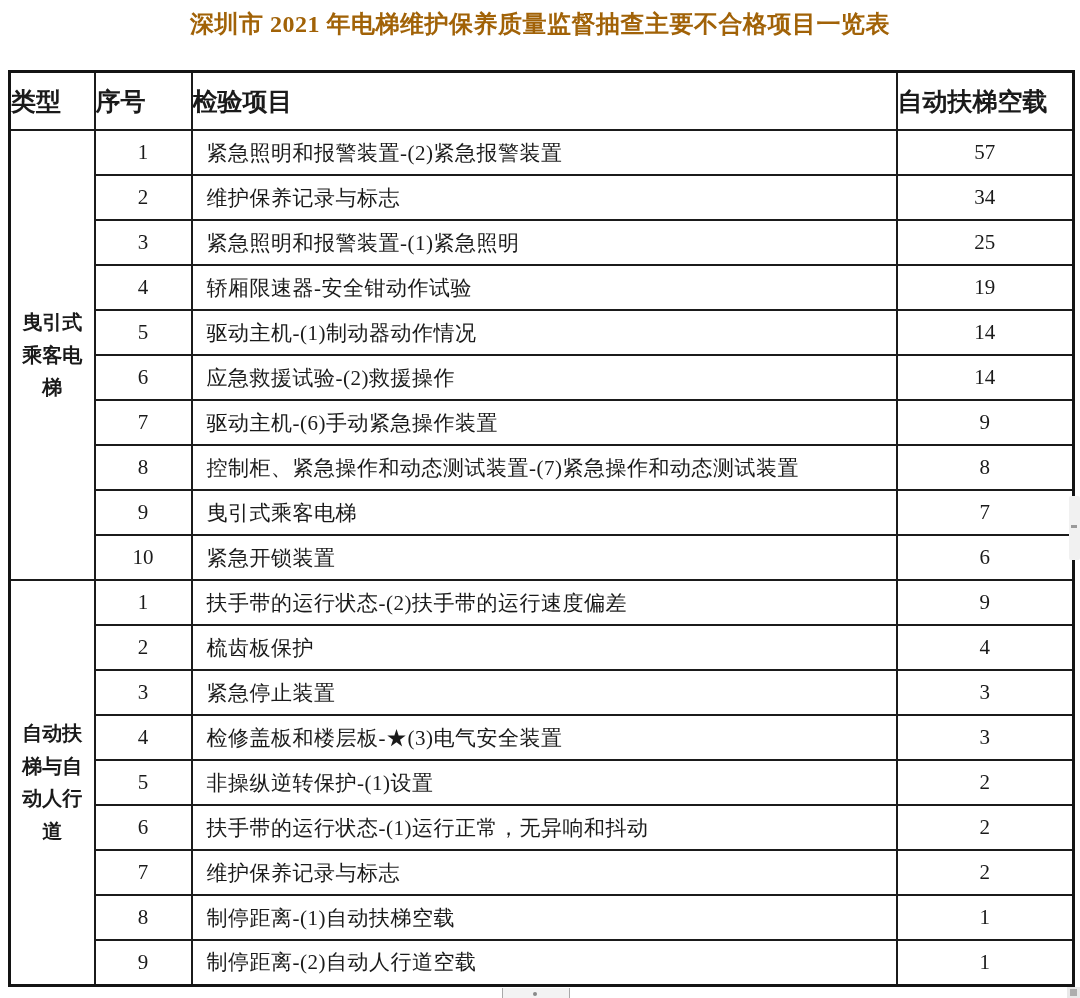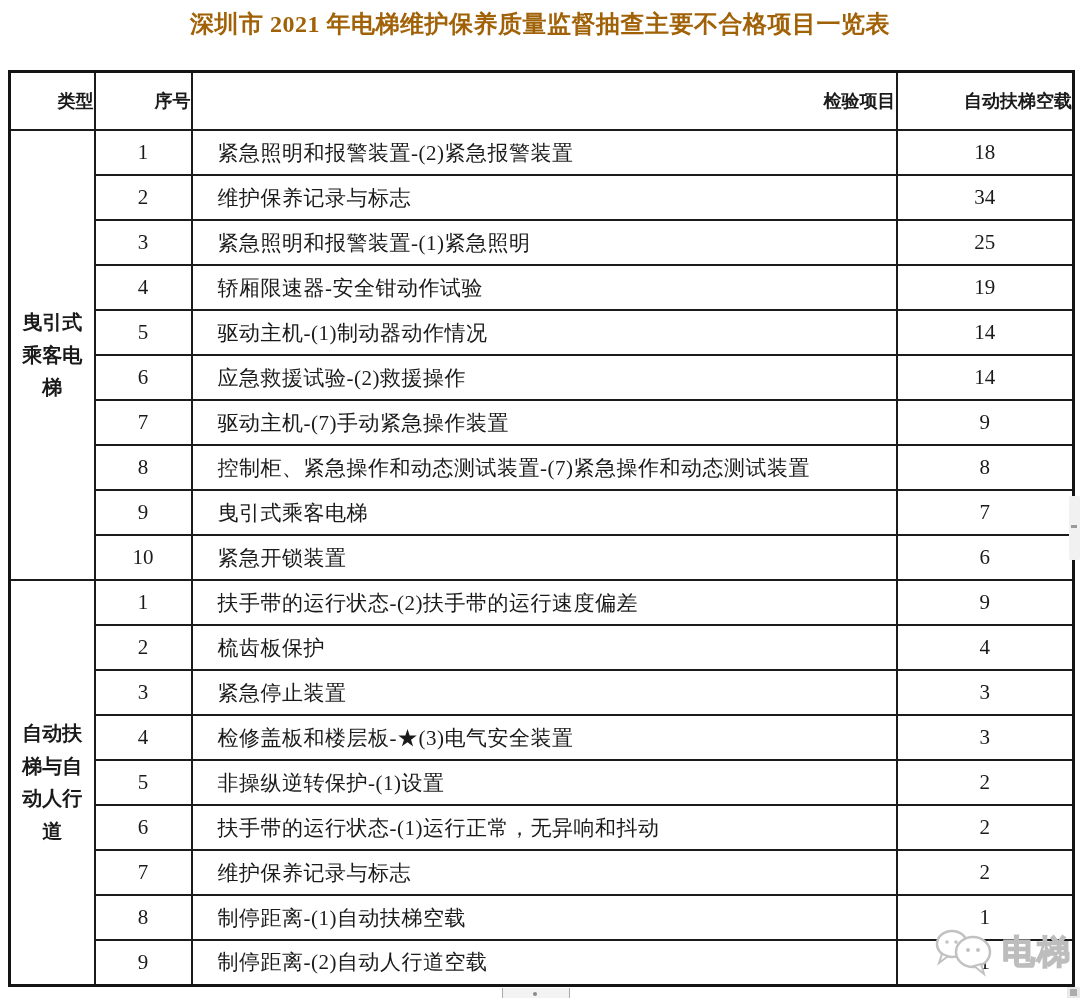--- a/index.html
+++ b/index.html
@@ -35,35 +35,35 @@
   }
   .tbl th, .tbl td {
     border: 2px solid #1b1b1b;
     padding: 0;
     font-size: 21px;
     color: #1a1a1a;
     background: transparent;
   }
   .tbl thead th {
     height: 56px;
-    font-size: 18px;
-    font-weight: bold;
-    text-align: right;
+    font-size: 25px;
+    font-weight: bold;
+    text-align: left;
     vertical-align: middle;
   }
   .tbl tbody tr { height: 45px; }
   td.no-cell, td.count-cell {
     text-align: center;
     vertical-align: middle;
     font-size: 21px;
   }
   td.item-cell {
     text-align: left;
     vertical-align: middle;
-    padding-left: 25px;
+    padding-left: 14px;
     font-size: 21px;
     letter-spacing: 0.5px;
   }
   td.type-cell {
     text-align: center;
     vertical-align: middle;
     font-weight: bold;
   }
   .type-inner {
     width: 62px;
@@ -166,21 +166,21 @@
         <th>自动扶梯空载</th>
       </tr>
     </thead>
     <tbody id="tbody">
         <tr>
           <td class="type-cell" rowspan="10">
             <div class="type-inner">曳引式乘客电梯</div>
           </td>
           <td class="no-cell">1</td>
           <td class="item-cell">紧急照明和报警装置-(2)紧急报警装置</td>
-          <td class="count-cell">18</td>
+          <td class="count-cell">57</td>
         </tr>
         <tr>
           <td class="no-cell">2</td>
           <td class="item-cell">维护保养记录与标志</td>
           <td class="count-cell">34</td>
         </tr>
         <tr>
           <td class="no-cell">3</td>
           <td class="item-cell">紧急照明和报警装置-(1)紧急照明</td>
           <td class="count-cell">25</td>
@@ -195,21 +195,21 @@
           <td class="item-cell">驱动主机-(1)制动器动作情况</td>
           <td class="count-cell">14</td>
         </tr>
         <tr>
           <td class="no-cell">6</td>
           <td class="item-cell">应急救援试验-(2)救援操作</td>
           <td class="count-cell">14</td>
         </tr>
         <tr>
           <td class="no-cell">7</td>
-          <td class="item-cell">驱动主机-(7)手动紧急操作装置</td>
+          <td class="item-cell">驱动主机-(6)手动紧急操作装置</td>
           <td class="count-cell">9</td>
         </tr>
         <tr>
           <td class="no-cell">8</td>
           <td class="item-cell">控制柜、紧急操作和动态测试装置-(7)紧急操作和动态测试装置</td>
           <td class="count-cell">8</td>
         </tr>
         <tr>
           <td class="no-cell">9</td>
           <td class="item-cell">曳引式乘客电梯</td>
@@ -264,37 +264,18 @@
           <td class="count-cell">1</td>
         </tr>
         <tr>
           <td class="no-cell">9</td>
           <td class="item-cell">制停距离-(2)自动人行道空载</td>
           <td class="count-cell">1</td>
         </tr>
       </tbody>
   </table>
 
-  <div class="watermark">
-    <span>
-      <svg width="66" height="52" viewBox="0 0 66 52">
-        <g fill="#ffffff" stroke="#c2c2c2" stroke-width="2.5">
-          <ellipse cx="20" cy="18" rx="15" ry="13"></ellipse>
-          <path d="M10 28 L7 37 L16 30 Z" stroke-width="2"></path>
-          <ellipse cx="41" cy="26" rx="17" ry="15"></ellipse>
-          <path d="M49 38 L52 48 L42 40 Z" stroke-width="2"></path>
-        </g>
-        <g fill="#c2c2c2">
-          <circle cx="15" cy="16" r="1.8"></circle>
-          <circle cx="24" cy="16" r="1.8"></circle>
-          <circle cx="36" cy="24" r="2"></circle>
-          <circle cx="46" cy="24" r="2"></circle>
-        </g>
-      </svg>
-    </span>
-    <span class="wm-text">电梯</span>
-  </div>
 
   <div class="v-scroll-thumb"></div>
   <div class="h-scroll-track"></div>
   <div class="scroll-corner"></div>
 
 </div>
 
 </body></html>

